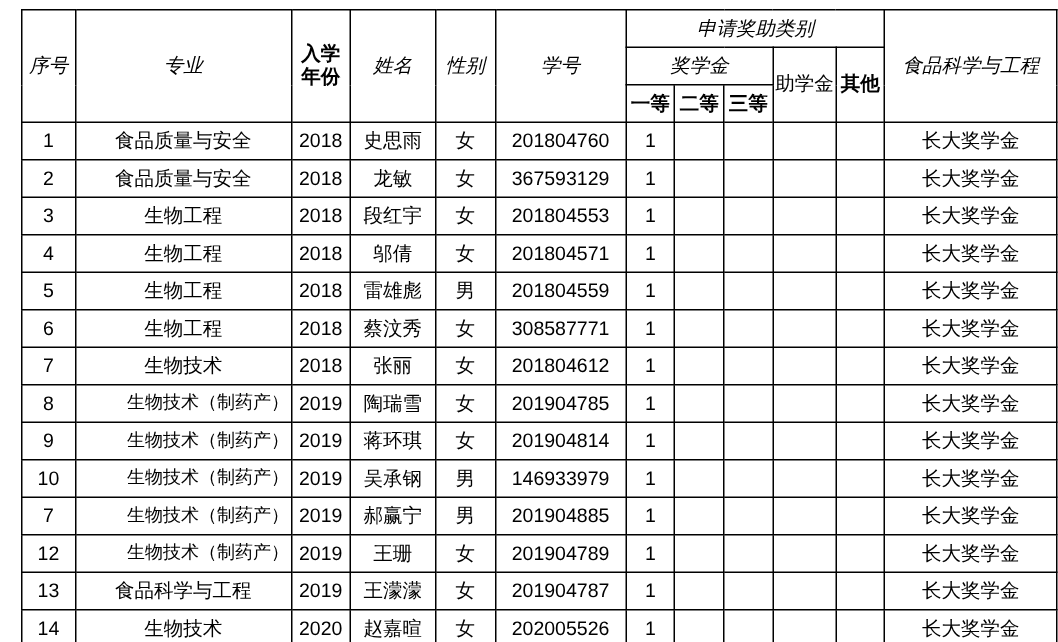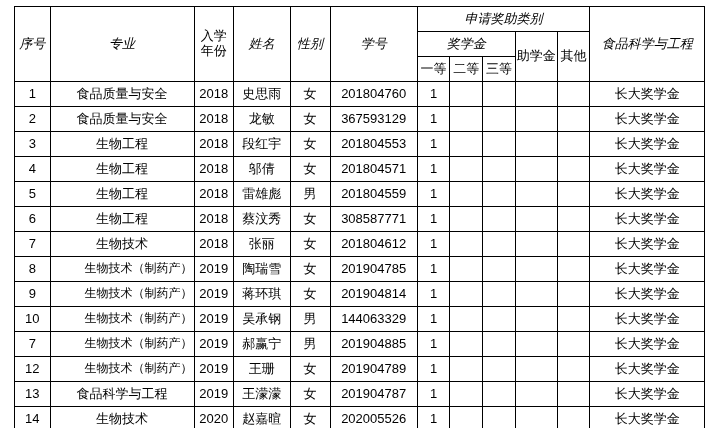--- a/index.html
+++ b/index.html
@@ -37,20 +37,21 @@
     height: 24px;
     overflow: hidden;
     white-space: nowrap;
   }
   td.hdr {
     font-size: 13px;
     font-style: italic;
   }
   td.small {
     font-size: 11px;
+    font-weight: bold;
   }
   td.tiny {
     font-size: 10.5px;
   }
   .r-num { width: 38px; }
   .r-major { width: 132px; }
   .r-year { width: 42px; }
   .r-name { width: 62px; }
   .r-gender { width: 44px; }
   .r-sid { width: 94px; }
@@ -244,21 +245,21 @@
         <td></td>
         <td></td>
         <td>长大奖学金</td>
       </tr>
       <tr>
         <td>10</td>
         <td class="majorcell long">生物技术（制药产）</td>
         <td>2019</td>
         <td>吴承钢</td>
         <td>男</td>
-        <td>144063329</td>
+        <td>146933979</td>
         <td class="mark">1</td>
         <td></td>
         <td></td>
         <td></td>
         <td></td>
         <td>长大奖学金</td>
       </tr>
       <tr>
         <td>7</td>
         <td class="majorcell long">生物技术（制药产）</td>

